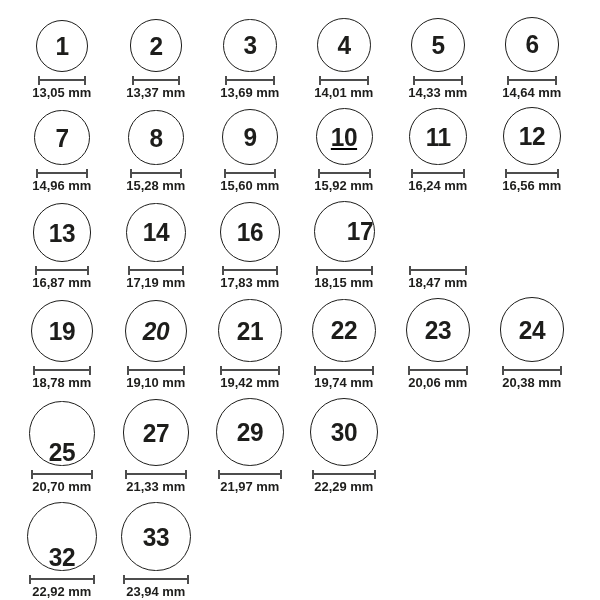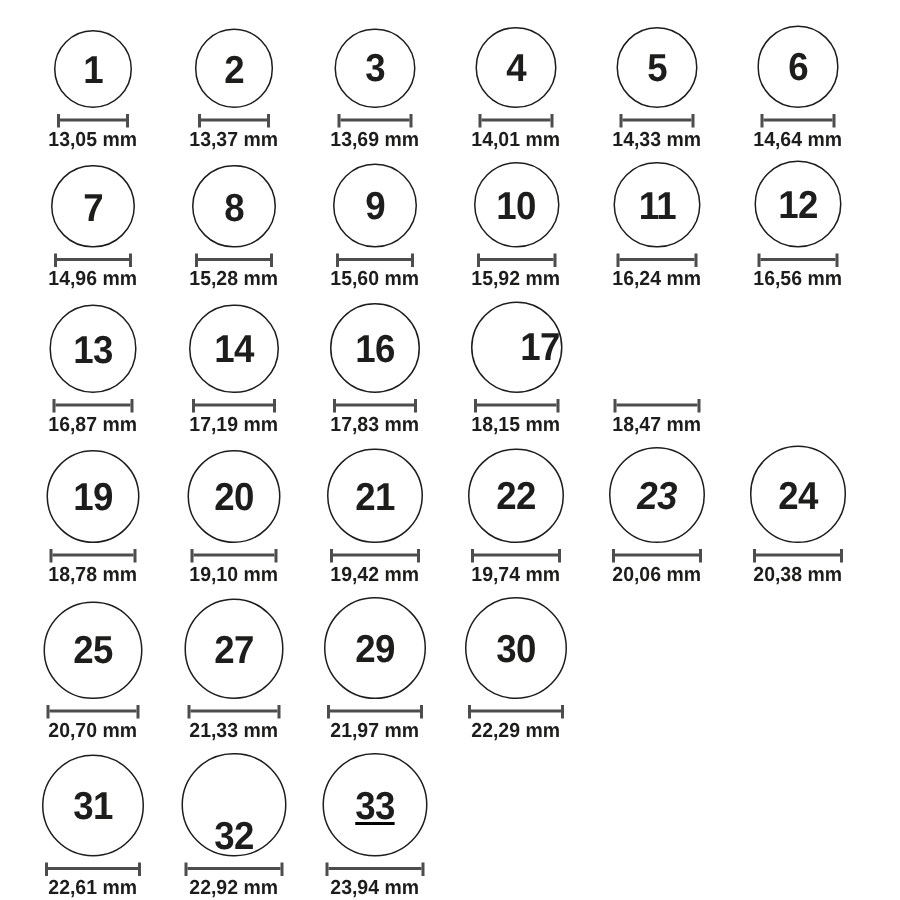--- a/index.html
+++ b/index.html
@@ -137,21 +137,21 @@
         <div class="mm">15,28 mm</div>
       </div>
       <div class="cell">
         <div class="circle" style="width: 56.5px; height: 56.5px;">
           <span class="num">9</span>
         </div>
         <div class="dimline" style="width: 52.5px;"></div>
         <div class="mm">15,60 mm</div>
       </div>
       <div class="cell">
-        <div class="circle" style="width: 57px; height: 57px;">
+        <div class="circle" style="width: 57px; height: 57px; text-decoration: underline;">
           <span class="num">10</span>
         </div>
         <div class="dimline" style="width: 53px;"></div>
         <div class="mm">15,92 mm</div>
       </div>
       <div class="cell">
         <div class="circle" style="width: 57.6px; height: 57.6px;">
           <span class="num">11</span>
         </div>
         <div class="dimline" style="width: 53.6px;"></div>
@@ -201,58 +201,58 @@
     </div>
     <div class="row">
       <div class="cell">
         <div class="circle" style="width: 62.1px; height: 62.1px;">
           <span class="num">19</span>
         </div>
         <div class="dimline" style="width: 58.1px;"></div>
         <div class="mm">18,78 mm</div>
       </div>
       <div class="cell">
-        <div class="circle" style="width: 62.6px; height: 62.6px;">
+        <div class="circle" style="width: 62.6px; height: 62.6px; font-style: italic;">
           <span class="num">20</span>
         </div>
         <div class="dimline" style="width: 58.6px;"></div>
         <div class="mm">19,10 mm</div>
       </div>
       <div class="cell">
         <div class="circle" style="width: 63.2px; height: 63.2px;">
           <span class="num">21</span>
         </div>
         <div class="dimline" style="width: 59.2px;"></div>
         <div class="mm">19,42 mm</div>
       </div>
       <div class="cell">
         <div class="circle" style="width: 63.8px; height: 63.8px;">
           <span class="num">22</span>
         </div>
         <div class="dimline" style="width: 59.8px;"></div>
         <div class="mm">19,74 mm</div>
       </div>
       <div class="cell">
-        <div class="circle" style="width: 64.3px; height: 64.3px; font-style: italic;">
+        <div class="circle" style="width: 64.3px; height: 64.3px;">
           <span class="num">23</span>
         </div>
         <div class="dimline" style="width: 60.3px;"></div>
         <div class="mm">20,06 mm</div>
       </div>
       <div class="cell">
         <div class="circle" style="width: 64.9px; height: 64.9px; text-align: right;">
           <span class="num">24</span>
         </div>
         <div class="dimline" style="width: 60.9px;"></div>
         <div class="mm">20,38 mm</div>
       </div>
     </div>
     <div class="row">
       <div class="cell">
-        <div class="circle" style="width: 65.4px; height: 65.4px;">
+        <div class="circle" style="width: 65.4px; height: 65.4px; align-items: flex-end;">
           <span class="num">25</span>
         </div>
         <div class="dimline" style="width: 61.4px;"></div>
         <div class="mm">20,70 mm</div>
       </div>
       <div class="cell">
         <div class="circle" style="width: 66.6px; height: 66.6px;">
           <span class="num">27</span>
         </div>
         <div class="dimline" style="width: 62.6px;"></div>
@@ -268,34 +268,27 @@
       <div class="cell">
         <div class="circle" style="width: 68.2px; height: 68.2px;">
           <span class="num">30</span>
         </div>
         <div class="dimline" style="width: 64.2px;"></div>
         <div class="mm">22,29 mm</div>
       </div>
     </div>
     <div class="row">
       <div class="cell">
-        <div class="circle" style="width: 68.8px; height: 68.8px;">
-          <span class="num">31</span>
-        </div>
-        <div class="dimline" style="width: 64.8px;"></div>
-        <div class="mm">22,61 mm</div>
-      </div>
-      <div class="cell">
         <div class="circle" style="width: 69.4px; height: 69.4px; align-items: flex-end;">
           <span class="num">32</span>
         </div>
         <div class="dimline" style="width: 65.4px;"></div>
         <div class="mm">22,92 mm</div>
       </div>
       <div class="cell">
-        <div class="circle" style="width: 69.9px; height: 69.9px; text-decoration: underline;">
+        <div class="circle" style="width: 69.9px; height: 69.9px;">
           <span class="num">33</span>
         </div>
         <div class="dimline" style="width: 65.9px;"></div>
         <div class="mm">23,94 mm</div>
       </div>
     </div>
   </div>
 
 </body></html>

